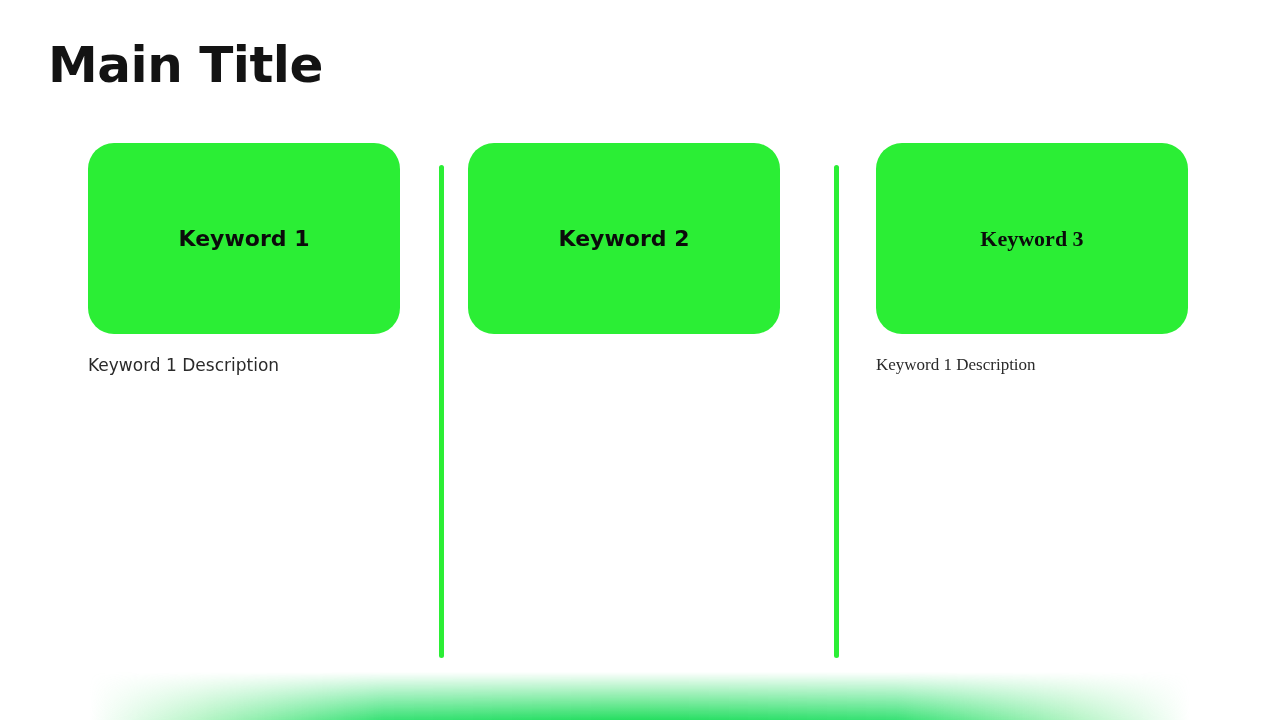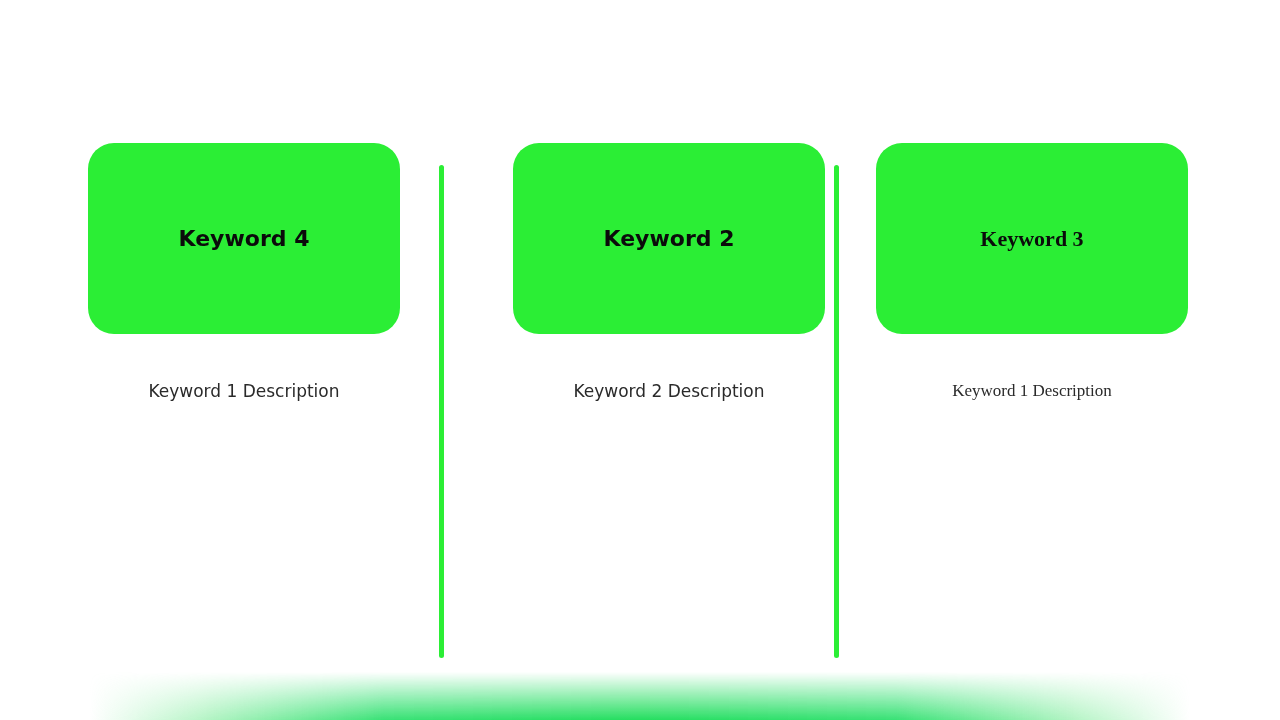--- a/index.html
+++ b/index.html
@@ -79,42 +79,41 @@
     top: 143px;
     width: 1280px;
     height: 400px;
   }
   .column {
     position: absolute;
     top: 0;
     width: 312px;
   }
   .col-0 { left: 88px; }
-  .col-1 { left: 513px; }
+  .col-1 { left: 468px; }
   .col-2 { left: 876px; font-family: Liberation Serif, serif; }
 
   .keyword-card {
     width: 312px;
     height: 191px;
     background: #2bee35;
     border-radius: 26px;
     display: flex;
     align-items: center;
     justify-content: center;
   }
   .keyword-label {
     font-size: 22px;
     font-weight: bold;
     color: #0b0b0b;
     text-align: center;
   }
   .desc {
-    margin-top: 47px;
+    margin-top: 21px;
     width: 312px;
-    text-align: center;
     font-size: 17px;
     color: #2a2a2a;
   }
 
   
   .divider {
     position: absolute;
     top: 165px;
     width: 5px;
     height: 493px;
@@ -149,38 +148,38 @@
 </head>
 <body>
 
 <div class="slide">
 
   <div class="sparkle-group">
     <div class="star-shape" id="star-big"></div>
     <div class="star-shape" id="star-small"></div>
   </div>
 
+  <div class="main-title">Main Title</div>
 
   <div class="divider divider-1"></div>
   <div class="divider divider-2"></div>
 
   <div class="columns">
 
     <div class="column col-0">
       <div class="keyword-card">
-        <span class="keyword-label">Keyword 4</span>
+        <span class="keyword-label">Keyword 1</span>
       </div>
       <div class="desc">Keyword 1 Description</div>
     </div>
 
     <div class="column col-1">
       <div class="keyword-card">
         <span class="keyword-label">Keyword 2</span>
       </div>
-      <div class="desc">Keyword 2 Description</div>
     </div>
 
     <div class="column col-2">
       <div class="keyword-card">
         <span class="keyword-label">Keyword 3</span>
       </div>
       <div class="desc">Keyword 1 Description</div>
     </div>
 
   </div>

